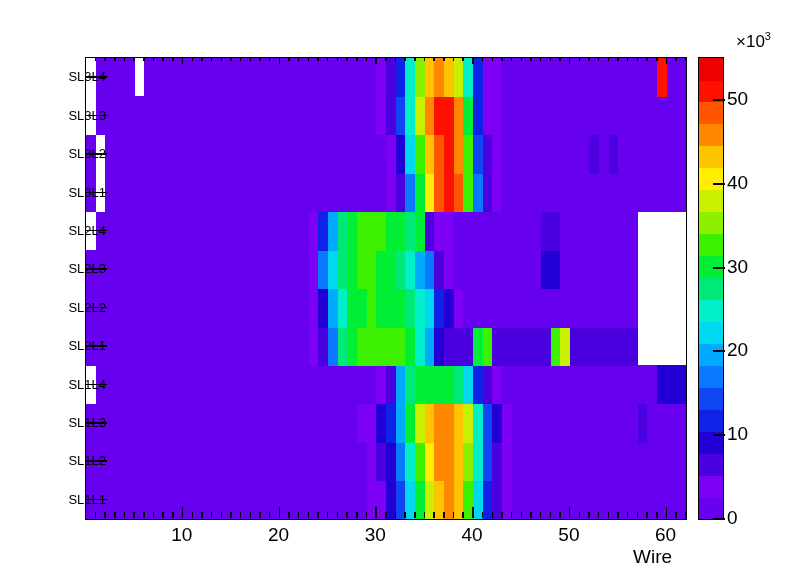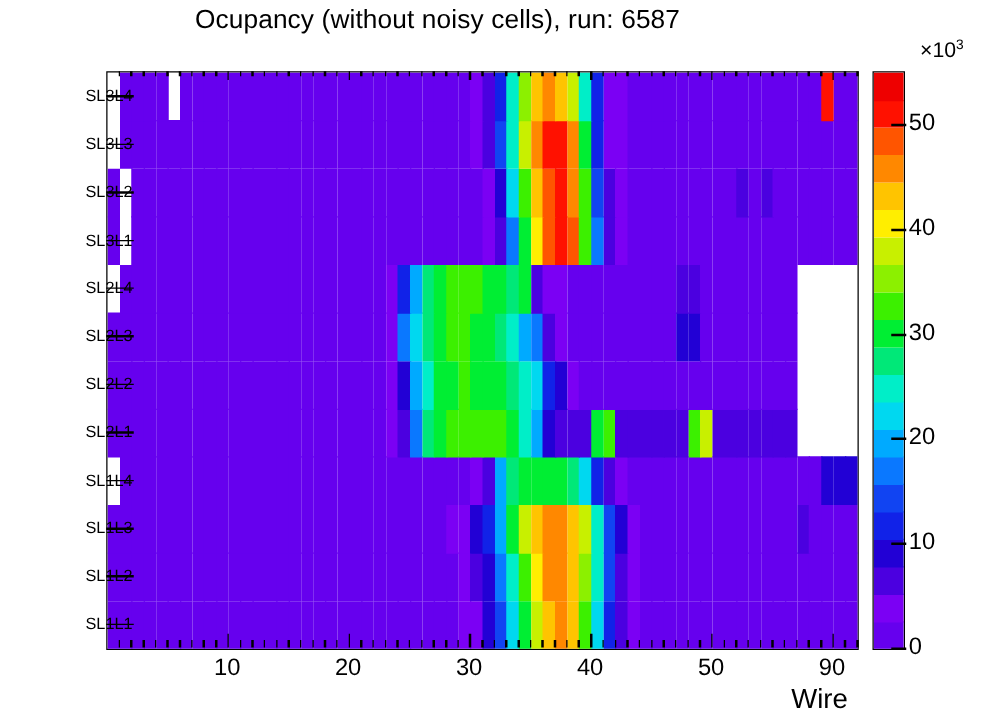--- a/index.html
+++ b/index.html
@@ -23,40 +23,39 @@
   
   .tick{position:absolute;background:#000;}
   .ylabel{
     position:absolute;right:690px;text-align:right;font-size:13px;
     transform:translateY(-50%);white-space:nowrap;color:#000;
   }
   .xlabel{
     position:absolute;font-size:19px;transform:translateX(-50%);
     white-space:nowrap;color:#000;
   }
-  #xaxis-title{position:absolute;font-size:22px;color:#000;}
+  #xaxis-title{position:absolute;font-size:19px;color:#000;}
 
   
   #palette{
     position:absolute;left:698px;top:57px;width:24px;height:461px;
     border:1px solid #000;box-sizing:content-box;overflow:hidden;
   }
   .pband{position:absolute;left:0;width:24px;}
   .ptick{position:absolute;background:#000;height:2px;width:12px;}
   .plabel{position:absolute;font-size:19px;transform:translateY(-50%);
           white-space:nowrap;color:#000;}
   #pmult{position:absolute;font-size:17px;white-space:nowrap;color:#000;}
   #pmult sup{font-size:11px;vertical-align:super;}
 </style>
 </head>
 <body>
 
 <div id="root">
 
-  <div id="title">Ocupancy (without noisy cells), run: 6587</div>
 
   <div id="plot">
     <div id="cells">
         <div class="cell" style="left:0.00px;top:422.58px;width:10.28px;height:39.02px;background:#6600ee;"></div>
         <div class="cell" style="left:9.68px;top:422.58px;width:10.28px;height:39.02px;background:#6600ee;"></div>
         <div class="cell" style="left:19.35px;top:422.58px;width:10.28px;height:39.02px;background:#6600ee;"></div>
         <div class="cell" style="left:29.03px;top:422.58px;width:10.28px;height:39.02px;background:#6600ee;"></div>
         <div class="cell" style="left:38.71px;top:422.58px;width:10.28px;height:39.02px;background:#6600ee;"></div>
         <div class="cell" style="left:48.39px;top:422.58px;width:10.28px;height:39.02px;background:#6600ee;"></div>
         <div class="cell" style="left:58.06px;top:422.58px;width:10.28px;height:39.02px;background:#6600ee;"></div>
@@ -922,21 +921,21 @@
       <div class="tick" style="left:665.6px;top:57px;width:1.6px;height:7px;"></div>
       <div class="tick" style="left:675.3px;top:512px;width:1.6px;height:6px;"></div>
       <div class="tick" style="left:675.3px;top:57px;width:1.6px;height:4px;"></div>
       <div class="tick" style="left:685.0px;top:512px;width:1.6px;height:6px;"></div>
       <div class="tick" style="left:685.0px;top:57px;width:1.6px;height:4px;"></div>
       <div class="xlabel" style="left:181.8px;top:524px;">10</div>
       <div class="xlabel" style="left:278.5px;top:524px;">20</div>
       <div class="xlabel" style="left:375.3px;top:524px;">30</div>
       <div class="xlabel" style="left:472.1px;top:524px;">40</div>
       <div class="xlabel" style="left:568.9px;top:524px;">50</div>
-      <div class="xlabel" style="left:665.6px;top:524px;">90</div>
+      <div class="xlabel" style="left:665.6px;top:524px;">60</div>
     </div>
   <div id="xaxis-title" style="left: 633px; top: 546px;">Wire</div>
 
   <div id="palette">
       <div class="pband" style="top:439.05px;height:22.55px;background:#6600ee;"></div>
       <div class="pband" style="top:417.10px;height:22.55px;background:#7b00f4;"></div>
       <div class="pband" style="top:395.14px;height:22.55px;background:#4b00e0;"></div>
       <div class="pband" style="top:373.19px;height:22.55px;background:#2200d5;"></div>
       <div class="pband" style="top:351.24px;height:22.55px;background:#1122e8;"></div>
       <div class="pband" style="top:329.29px;height:22.55px;background:#1144f2;"></div>

